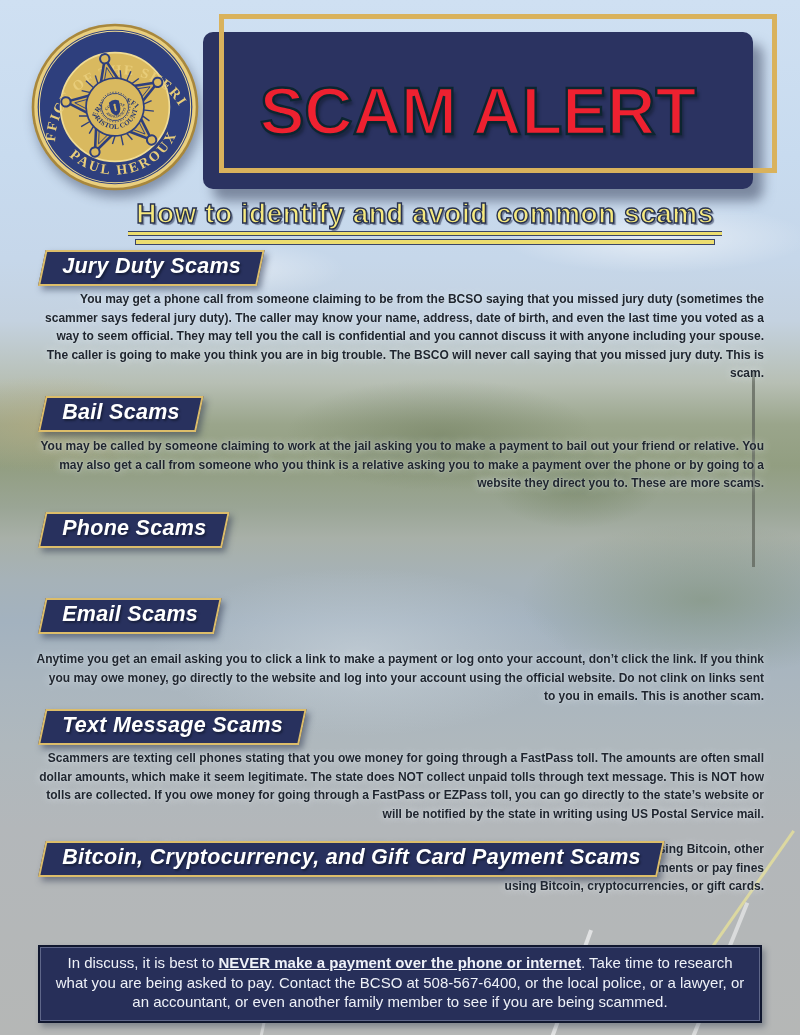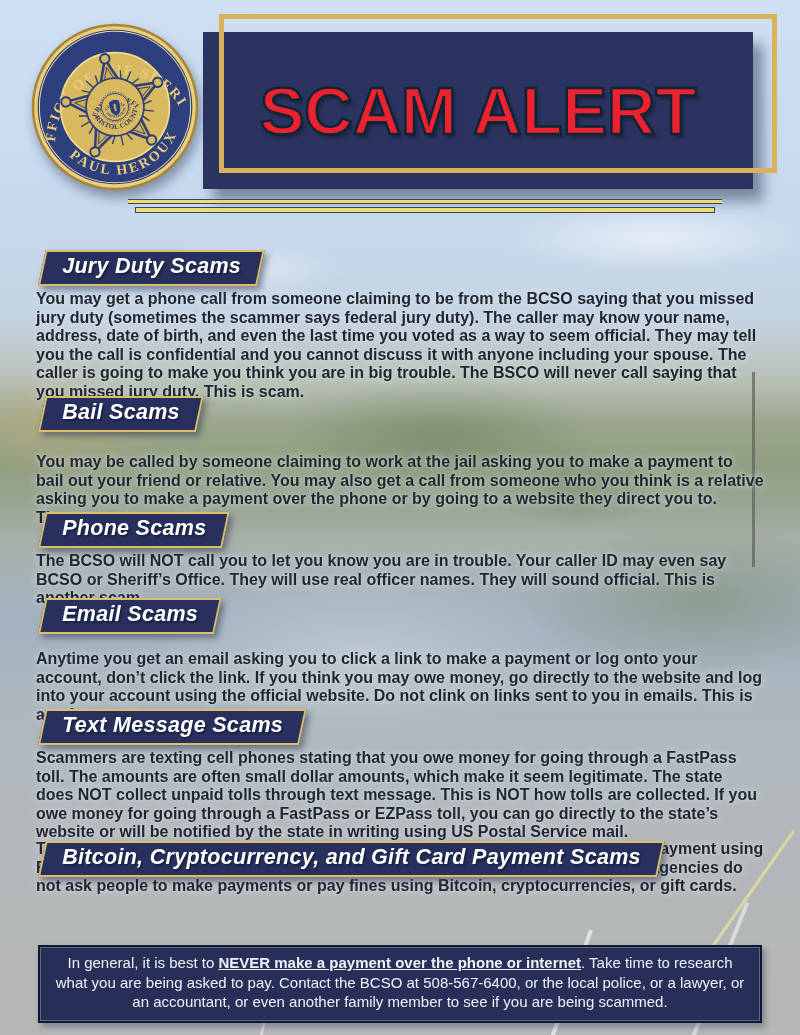--- a/index.html
+++ b/index.html
@@ -20,21 +20,21 @@
         #a3b2bf 60%, #aab6bf 66%, #afb8bd 72%, #b3b7ba 80%, #b5b7b6 100%);
   }
   .bgline { position:absolute; pointer-events:none; }
 
   
   .badge-wrap { position:absolute; left:30px; top:22px; width:170px; height:170px;
     filter: drop-shadow(3px 7px 6px rgba(40,50,80,.45)); }
 
   
   .header-box { position:absolute; left:203px; top:32px; width:550px; height:157px;
-    background:#2b3361; box-shadow:10px 12px 12px rgba(60,70,95,.55); }
+    background:#2b3361; box-shadow:10px 12px 12px rgba(60,70,95,.55);border-radius:10px; }
   .header-frame { position:absolute; left:219px; top:14px; width:558px; height:159px;
     border:5px solid #d9b25c; box-sizing:border-box; pointer-events:none; }
   .scam-title { position:absolute; inset:0; display:flex; align-items:center; justify-content:center;
     font-weight:bold; font-size:67px; letter-spacing:0px; color:#ee2130;
     -webkit-text-stroke:2.4px #0d2530;
     text-shadow:3px 4px 3px rgba(15,25,40,.5); }
 
   
   .subtitle-wrap { position:absolute; left:85px; top:198px; width:680px; text-align:center; }
   .subtitle-text { display:inline-block; font-size:28px; font-weight:bold; color:#f6e97e;
@@ -47,22 +47,22 @@
 
   
   .tab { position:absolute; left:38px; background:#28315e; border:2.5px solid #dcbd6a;
     transform:skewX(-12deg); transform-origin:50% 100%;
     box-shadow:4px 4px 6px rgba(40,50,75,.5); padding:2px 18px 5px; white-space:nowrap; z-index:3; }
   .tab-label { display:inline-block; transform:skewX(12deg); font-style:italic; font-weight:bold;
     font-size:21.5px; color:#ffffff; letter-spacing:.3px;
     text-shadow:1.5px 2px 2px rgba(10,15,30,.5); }
 
   
-  .para { position:absolute; left:36px; width:728px; text-align:left; font-weight:bold;
-    font-size:16px; line-height:18.5px; color:#20262f; z-index:2;
+  .para { position:absolute; left:36px; width:728px; text-align:right; font-weight:bold;
+    font-size:12px; line-height:18.5px; color:#20262f; z-index:2;
     text-shadow:0 0 8px rgba(235,243,250,.75), 0 0 2px rgba(235,243,250,.5); }
 
   
   .footer { position:absolute; left:38px; top:945px; width:724px; box-sizing:border-box;
     background:#272f59; border:2px solid #10172f;
     box-shadow: inset 0 0 0 1px rgba(200,210,230,.35), 3px 4px 6px rgba(50,60,80,.4);
     padding:6px 10px 9px; text-align:center; color:#eef1f8; font-size:15px; line-height:19.5px; z-index:3; }
   .footer .strong { font-weight:bold; text-decoration:underline; }
 
   svg text { font-family:"Liberation Serif", serif; }
@@ -140,20 +140,21 @@
       </g>
     </svg>
   </div>
 
   <div class="header-box">
     <div class="scam-title">SCAM ALERT</div>
   </div>
   <div class="header-frame"></div>
 
   <div class="subtitle-wrap">
+    <span class="subtitle-text">How to identify and avoid common scams</span>
     <div class="subtitle-line1"></div>
     <div class="subtitle-line2"></div>
   </div>
 
   <div class="tab" style="top:250px;">
     <span class="tab-label">Jury Duty Scams</span>
   </div>
   <div class="tab" style="top:396px;">
     <span class="tab-label">Bail Scams</span>
   </div>
@@ -164,23 +165,22 @@
     <span class="tab-label">Email Scams</span>
   </div>
   <div class="tab" style="top:709px;">
     <span class="tab-label">Text Message Scams</span>
   </div>
   <div class="tab" style="top:841px;">
     <span class="tab-label">Bitcoin, Cryptocurrency, and Gift Card Payment Scams</span>
   </div>
 
   <div class="para" style="top:290px;">You may get a phone call from someone claiming to be from the BCSO saying that you missed jury duty (sometimes the scammer says federal jury duty). The caller may know your name, address, date of birth, and even the last time you voted as a way to seem official. They may tell you the call is confidential and you cannot discuss it with anyone including your spouse. The caller is going to make you think you are in big trouble. The BSCO will never call saying that you missed jury duty. This is scam.</div>
-  <div class="para" style="top:453px;">You may be called by someone claiming to work at the jail asking you to make a payment to bail out your friend or relative. You may also get a call from someone who you think is a relative asking you to make a payment over the phone or by going to a website they direct you to. These are more scams.</div>
-  <div class="para" style="top:552px;">The BCSO will NOT call you to let you know you are in trouble. Your caller ID may even say BCSO or Sheriff’s Office. They will use real officer names. They will sound official. This is another scam.</div>
+  <div class="para" style="top:437px;">You may be called by someone claiming to work at the jail asking you to make a payment to bail out your friend or relative. You may also get a call from someone who you think is a relative asking you to make a payment over the phone or by going to a website they direct you to. These are more scams.</div>
   <div class="para" style="top:650px;">Anytime you get an email asking you to click a link to make a payment or log onto your account, don’t click the link. If you think you may owe money, go directly to the website and log into your account using the official website. Do not clink on links sent to you in emails. This is another scam.</div>
   <div class="para" style="top:749px;">Scammers are texting cell phones stating that you owe money for going through a FastPass toll. The amounts are often small dollar amounts, which make it seem legitimate. The state does NOT collect unpaid tolls through text message. This is NOT how tolls are collected. If you owe money for going through a FastPass or EZPass toll, you can go directly to the state’s website or will be notified by the state in writing using US Postal Service mail.</div>
   <div class="para" style="top:840px;">The BCSO and other government agencies don’t ask you to pay a fine or make a payment using Bitcoin, other cryptocurrencies, or gift cards. This is another scam. Government agencies do not ask people to make payments or pay fines using Bitcoin, cryptocurrencies, or gift cards.</div>
 
   <div class="footer">
-    <span>In general, it is best to </span><span class="strong">NEVER make a payment over the phone or internet</span><span>. Take time to research what you are being asked to pay. Contact the BCSO at 508-567-6400, or the local police, or a lawyer, or an accountant, or even another family member to see if you are being scammed.</span>
+    <span>In discuss, it is best to </span><span class="strong">NEVER make a payment over the phone or internet</span><span>. Take time to research what you are being asked to pay. Contact the BCSO at 508-567-6400, or the local police, or a lawyer, or an accountant, or even another family member to see if you are being scammed.</span>
   </div>
 
 </div>
 
 </body></html>

